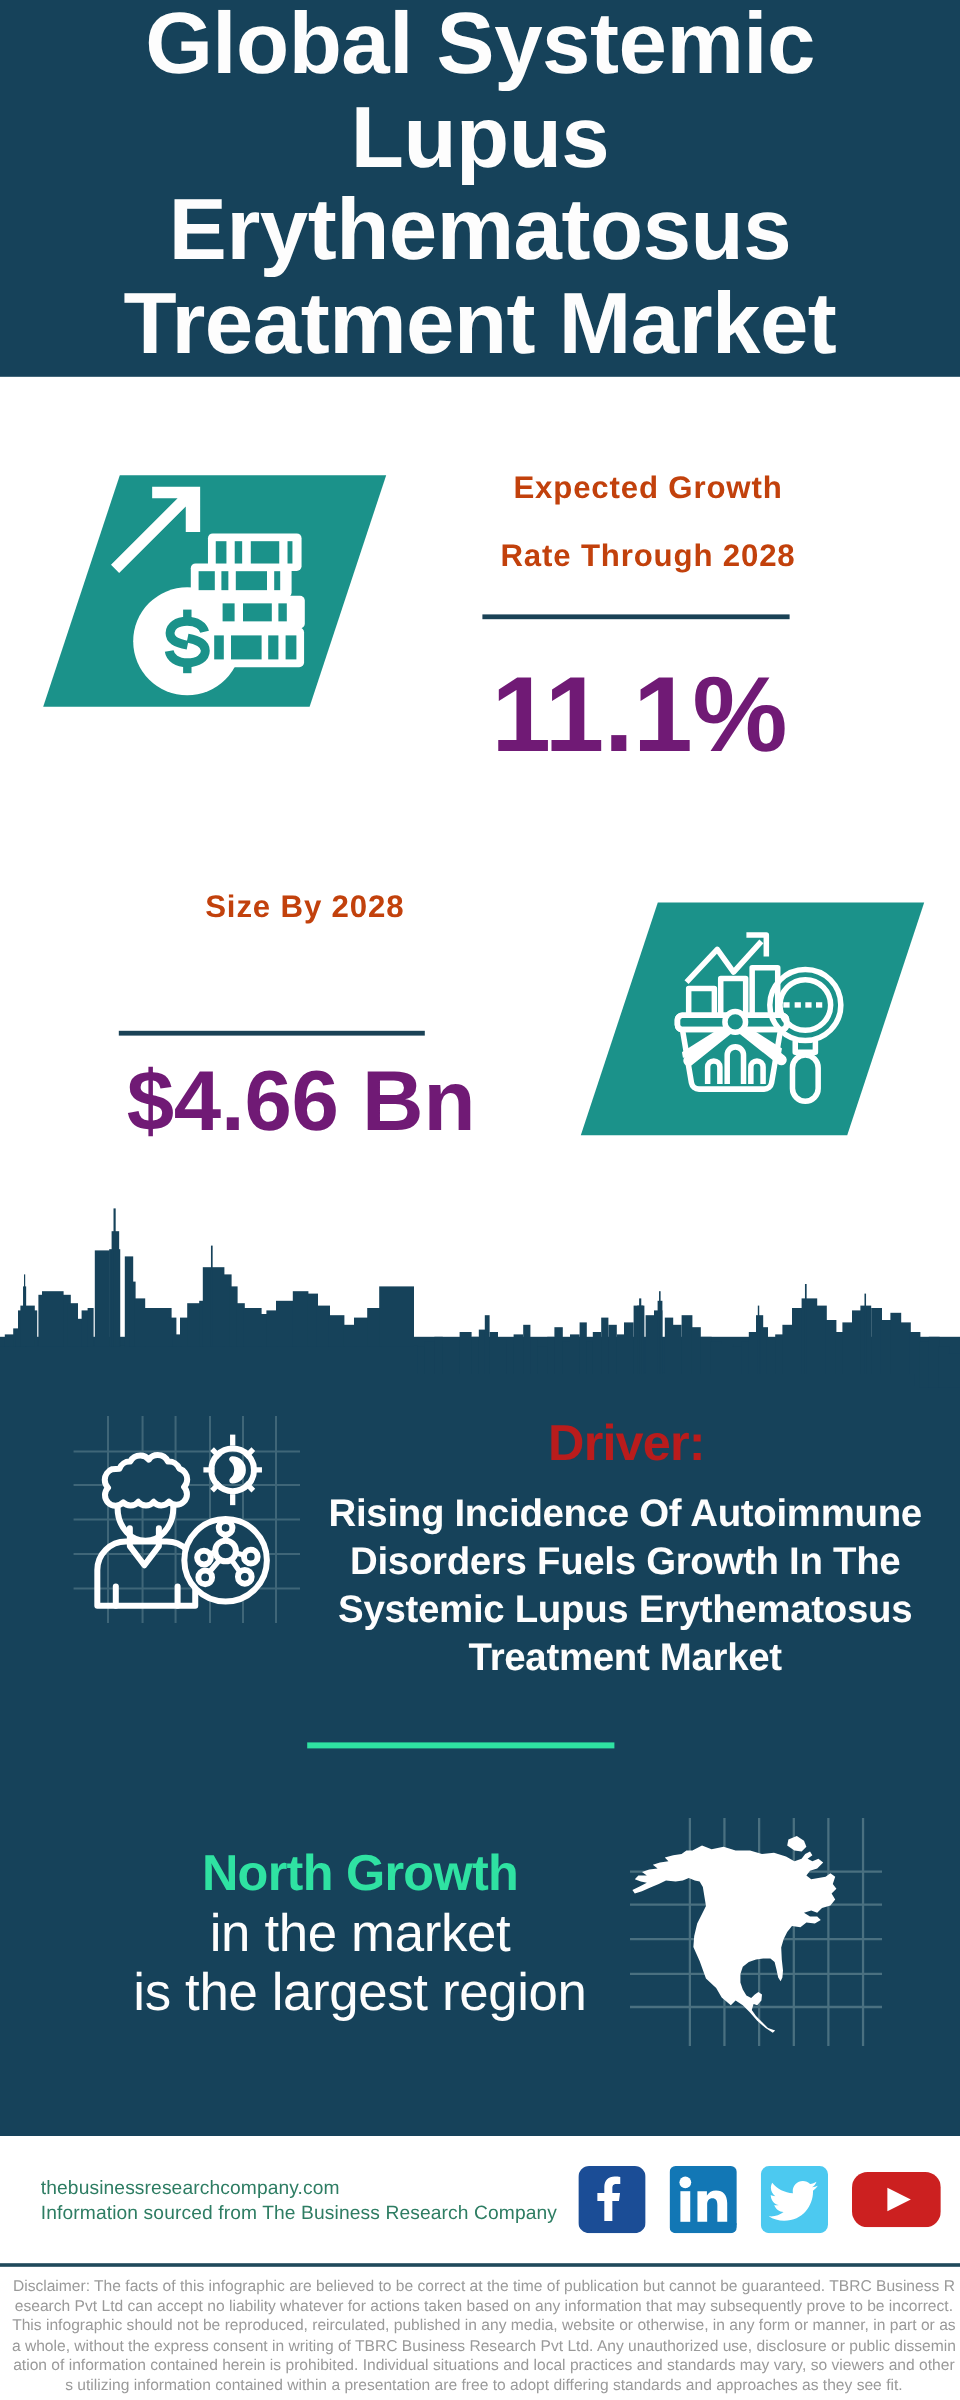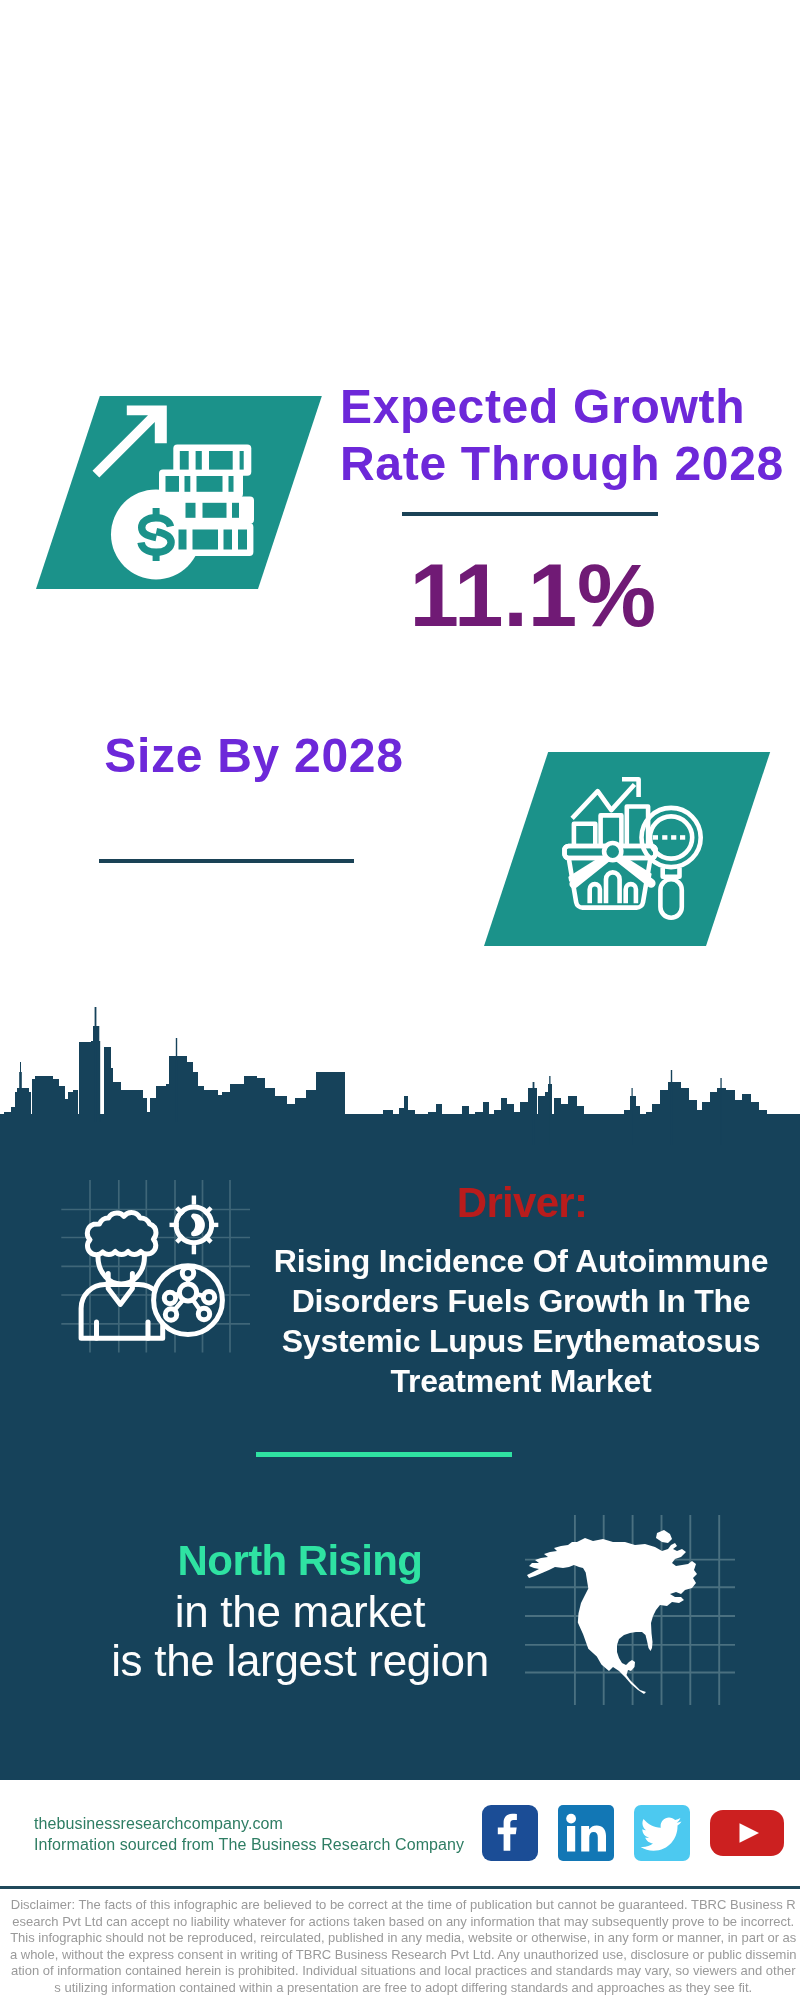--- a/index.html
+++ b/index.html
@@ -15,21 +15,21 @@
   .para{position:absolute;background:#1b928a;transform:skewX(-18.3deg);}
   .para1{left:36px;top:396px;width:222px;height:193px;transform-origin:left bottom;}
   .para2{left:484px;top:752px;width:222px;height:194px;transform-origin:left bottom;}
   .icon{position:absolute;}
   .icon1{left:88px;top:395px;}
   .icon2{left:556px;top:775px;}
   .icon3{left:50px;top:1180px;}
   .icon4{left:525px;top:1515px;}
 
   
-  .stat-title{position:absolute;color:#6d28d9;font-size:48px;font-weight:700;line-height:57px;text-align:center;letter-spacing:0.7px;}
+  .stat-title{position:absolute;color:#c2410c;font-size:26px;font-weight:700;line-height:57px;text-align:center;letter-spacing:0.7px;}
   .stat-rule{position:absolute;height:4px;background:#1a4256;}
   .stat-value{position:absolute;color:#701a75;font-size:90px;font-weight:700;text-align:right;line-height:90px;letter-spacing:-0.2px;}
   .t1{left:340px;top:378px;width:400px;white-space:nowrap;}
   .r1{left:402px;top:512px;width:256px;}
   .v1{left:400px;top:550px;width:256px;font-size:89px;}
   .t2{left:54px;top:727px;width:400px;white-space:nowrap;}
   .r2{left:99px;top:859px;width:255px;}
   .v2{left:104px;top:874px;width:292px;font-size:71px;}
 
   
@@ -56,20 +56,23 @@
 
   .disclaimer{position:absolute;left:0;top:1886px;width:800px;height:114px;background:#fff;border-top:3px solid #20495b;}
   .disclaimer p{margin:0;padding:8px 2px 0 8.5px;color:#9a9a9a;font-size:13px;line-height:16.5px;
     word-break:break-all;text-align:center;}
 </style>
 </head>
 <body>
 
 <div class="page">
 
+  <div class="header">
+    <div class="header-title">Global Systemic Lupus Erythematosus Treatment Market</div>
+  </div>
 
   <div class="para para1"></div>
   <svg class="icon icon1" viewBox="0 0 180 190" width="180" height="190">
     <g fill="#ffffff">
 
       <path d="M38.8 10.6 L38.8 20.2 L60.0 20.2 L4.5 75.7 L11.3 82.6 L66.8 27.1 L66.8 48.3 L78.8 48.3 L78.8 10.6 Z"></path>
 
       <rect x="85.3" y="49.5" width="78.0" height="31.3" rx="4"></rect>
       <rect x="71.0" y="74.5" width="84.0" height="28.3" rx="4"></rect>
       <rect x="92.0" y="101.5" width="74.0" height="27.2" rx="4"></rect>
@@ -163,20 +166,21 @@
       <rect x="106.2" y="60.2" width="5.2" height="4.5"></rect>
       <rect x="115.1" y="60.2" width="5.2" height="4.5"></rect>
       <rect x="124.0" y="60.2" width="5.2" height="4.5"></rect>
     </g>
   </svg>
 
   <div class="stat-title t2">
     <div>Size By 2028</div>
   </div>
   <div class="stat-rule r2"></div>
+  <div class="stat-value v2">$4.66 Bn</div>
 
   <div class="dark"></div>
   <svg class="skyline" viewBox="0 0 800 170" width="800" height="170" preserveAspectRatio="none">
     <path fill="#16425a" d="M0 121 H348 V144 H762 V155 H800 V170 H0 Z"></path>
 <rect x="0" y="116" width="7" height="6" fill="#16425a"></rect>
 <rect x="4" y="112" width="9" height="10" fill="#16425a"></rect>
 <rect x="11" y="107" width="5" height="15" fill="#16425a"></rect>
 <rect x="13" y="110" width="4" height="12" fill="#16425a"></rect>
 <rect x="15" y="92" width="16" height="30" fill="#16425a"></rect>
 <rect x="19.2" y="72" width="2.6" height="50" fill="#16425a"></rect>
@@ -371,21 +375,21 @@
 
   <div class="driver-label">Driver:</div>
   <div class="driver-text">
     <div>Rising Incidence Of Autoimmune</div>
     <div>Disorders Fuels Growth In The</div>
     <div>Systemic Lupus Erythematosus</div>
     <div>Treatment Market</div>
   </div>
   <div class="mint-rule"></div>
 
-  <div class="region-name">North Rising</div>
+  <div class="region-name">North Growth</div>
   <div class="region-text">
     <div>in the market</div>
     <div>is the largest region</div>
   </div>
 
   <svg class="icon icon4" viewBox="0 0 210 190" width="210" height="190" aria-hidden="true">
     <g stroke="#4a7080" stroke-width="1.9">
       <line x1="49.9" y1="0" x2="49.9" y2="190"></line>
       <line x1="78.7" y1="0" x2="78.7" y2="190"></line>
       <line x1="107.6" y1="0" x2="107.6" y2="190"></line>

